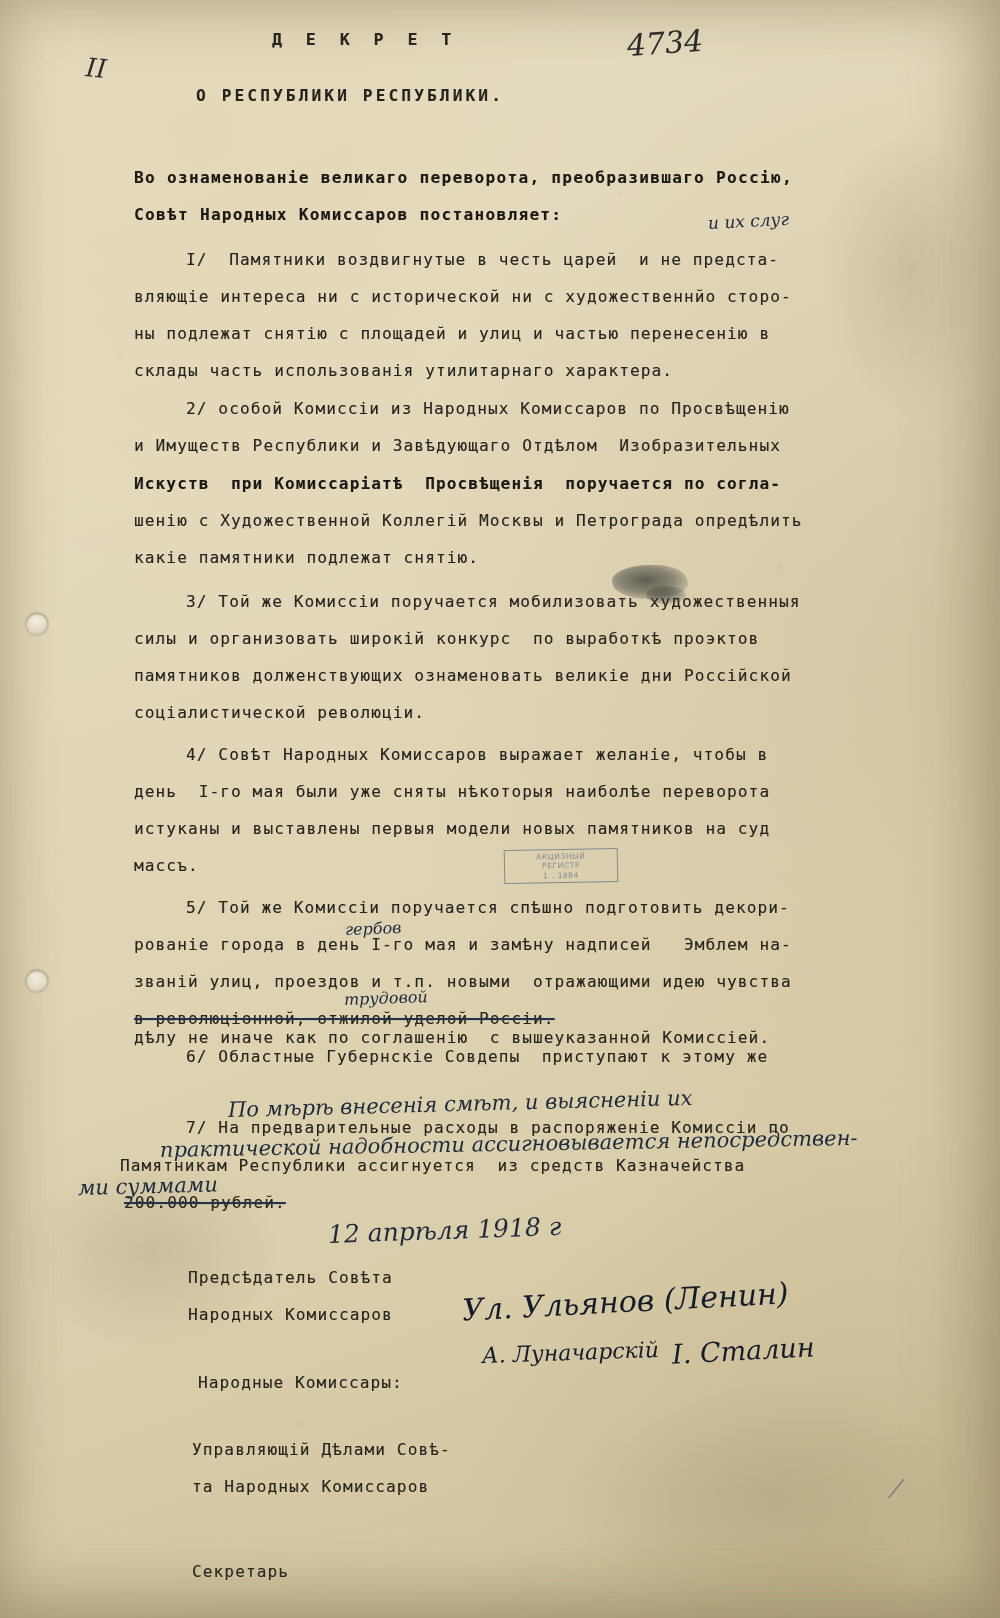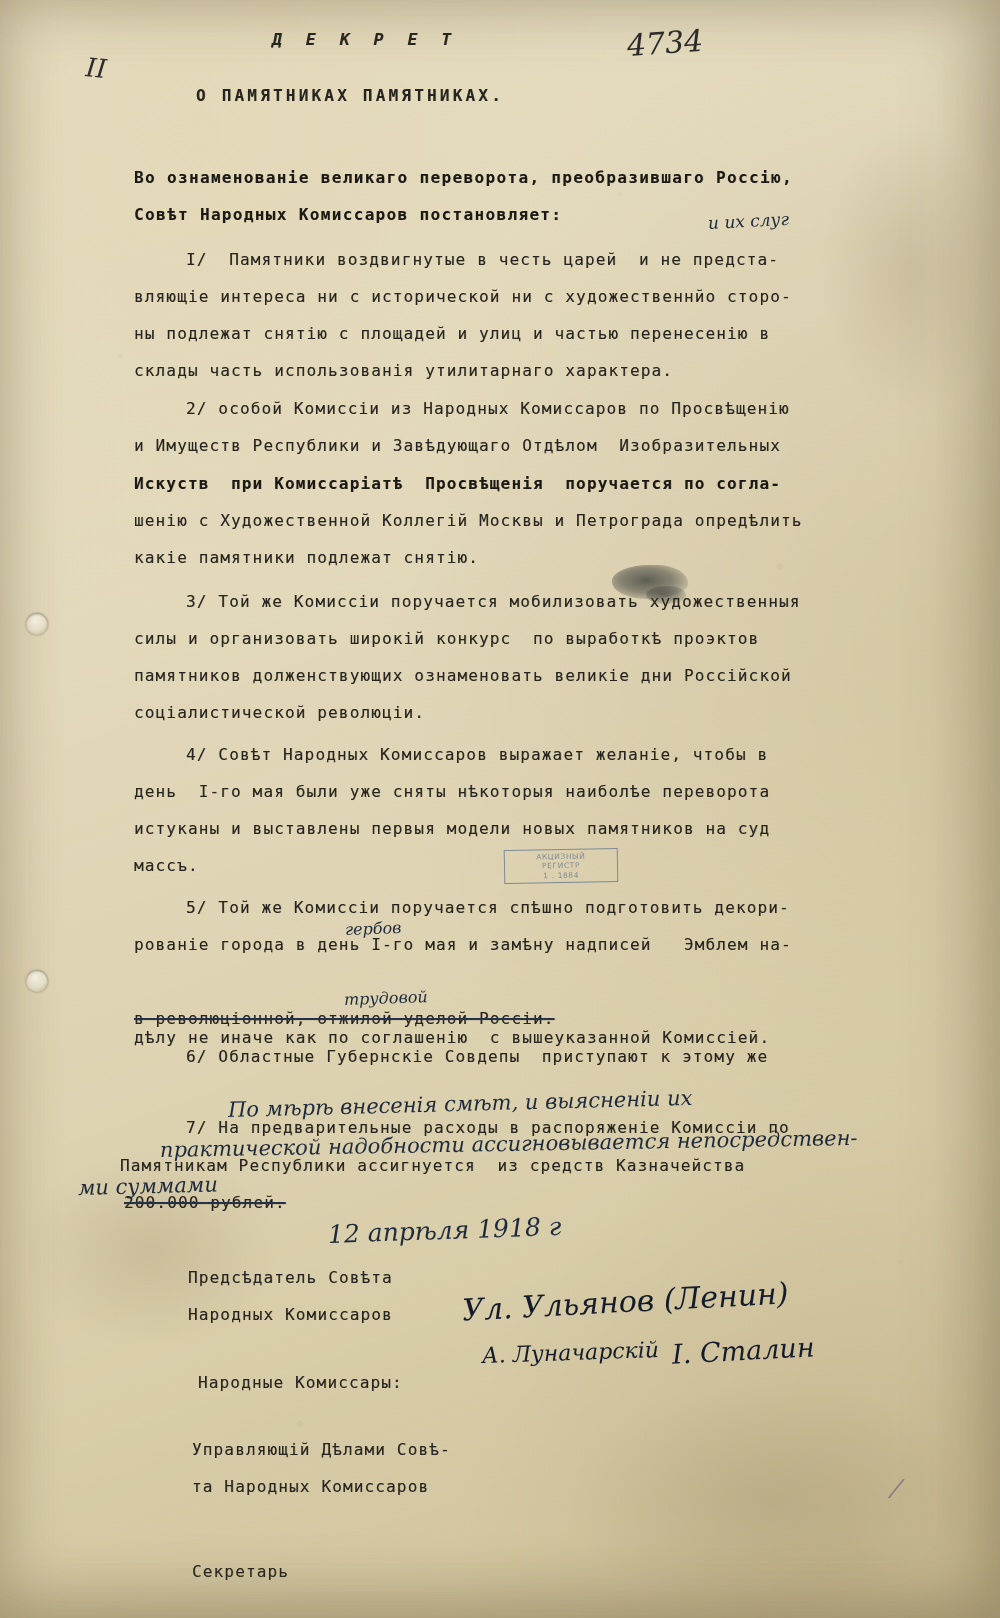--- a/index.html
+++ b/index.html
@@ -135,23 +135,23 @@
   <div class="hole" id="hole-top"></div>
   <div class="hole" id="hole-bottom"></div>
 
   <div class="blot" style="left:612px;top:565px;width:76px;height:34px;"></div>
   <div class="blot" style="left:646px;top:586px;width:40px;height:18px;opacity:.8;"></div>
 
   <div class="hand" style="left:627px;top:28px;font-size:30px;transform:rotate(-4deg);color:#2a2a2a;">4734</div>
 
   <div class="hand" style="left:86px;top:52px;font-size:26px;transform:rotate(6deg);color:#2e2e2e;">II</div>
 
-  <div class="typed title" style="left:272px;top:30px;font-style:italic;">Д Е К Р Е Т</div>
-
-  <div class="typed subtitle" style="left:196px;top:86px;">О ПАМЯТНИКАХ ПАМЯТНИКАХ.</div>
+  <div class="typed title" style="left:272px;top:30px;">Д Е К Р Е Т</div>
+
+  <div class="typed subtitle" style="left:196px;top:86px;">О РЕСПУБЛИКИ РЕСПУБЛИКИ.</div>
 
   <div class="typed bold" style="left:134px;top:168px;letter-spacing:1.35px;">Во ознаменованіе великаго переворота, преобразившаго Россію,</div>
   <div class="typed bold" style="left:134px;top:205px;letter-spacing:1.35px;">Совѣт Народных Комиссаров постановляет:</div>
 
   <div class="hand" style="left:708px;top:213px;font-size:17px;transform:rotate(-3deg);">и их слуг</div>
   <div class="typed" style="left:186px;top:250px;">I/  Памятники воздвигнутые в честь царей  и не предста-</div>
   <div class="typed" style="left:134px;top:287px;">вляющіе интереса ни с исторической ни с художественнйо сторо-</div>
   <div class="typed" style="left:134px;top:324px;">ны подлежат снятію с площадей и улиц и частью перенесенію в</div>
   <div class="typed" style="left:134px;top:361px;">склады часть использованія утилитарнаго характера.</div>
 
@@ -171,20 +171,21 @@
   <div class="typed" style="left:134px;top:819px;">истуканы и выставлены первыя модели новых памятников на суд</div>
   <div class="typed" style="left:134px;top:856px;">массъ.</div>
 
   <div class="stamp" style="left:504px;top:849px;width:104px;">АКЦИЗНЫЙ
 РЕГИСТР
 1 . 1884</div>
 
   <div class="typed" style="left:186px;top:898px;">5/ Той же Комиссіи поручается спѣшно подготовить декори-</div>
   <div class="typed" style="left:134px;top:935px;">рованіе города в день I-го мая и замѣну надписей   Эмблем на-</div>
   <div class="hand" style="left:345px;top:920px;font-size:16px;transform:rotate(-2deg);">гербов</div>
+  <div class="typed" style="left:134px;top:972px;">званій улиц, проездов и т.п. новыми  отражающими идею чувства</div>
   <div class="typed strike" style="left:134px;top:1009px;text-decoration-color:#24314a;">в революціонной, отжилой уделой Россіи.</div>
   <div class="hand" style="left:344px;top:990px;font-size:16px;transform:rotate(-2deg);">трудовой</div>
 
   <div class="typed" style="left:186px;top:1047px;">6/ Областные Губернскіе Совдепы  приступают к этому же</div>
   <div class="typed" style="left:134px;top:1028px;">дѣлу не иначе как по соглашенію  с вышеуказанной Комиссіей.</div>
 
   <div class="hand" style="left:228px;top:1098px;font-size:21px;transform:rotate(-1.5deg);">По мѣрѣ внесенія смѣт, и выясненіи их</div>
   <div class="hand" style="left:160px;top:1138px;font-size:21px;transform:rotate(-1deg);">практической надобности ассигновывается непосредствен-</div>
   <div class="hand" style="left:78px;top:1176px;font-size:21px;transform:rotate(-1.5deg);">ми суммами</div>
 

